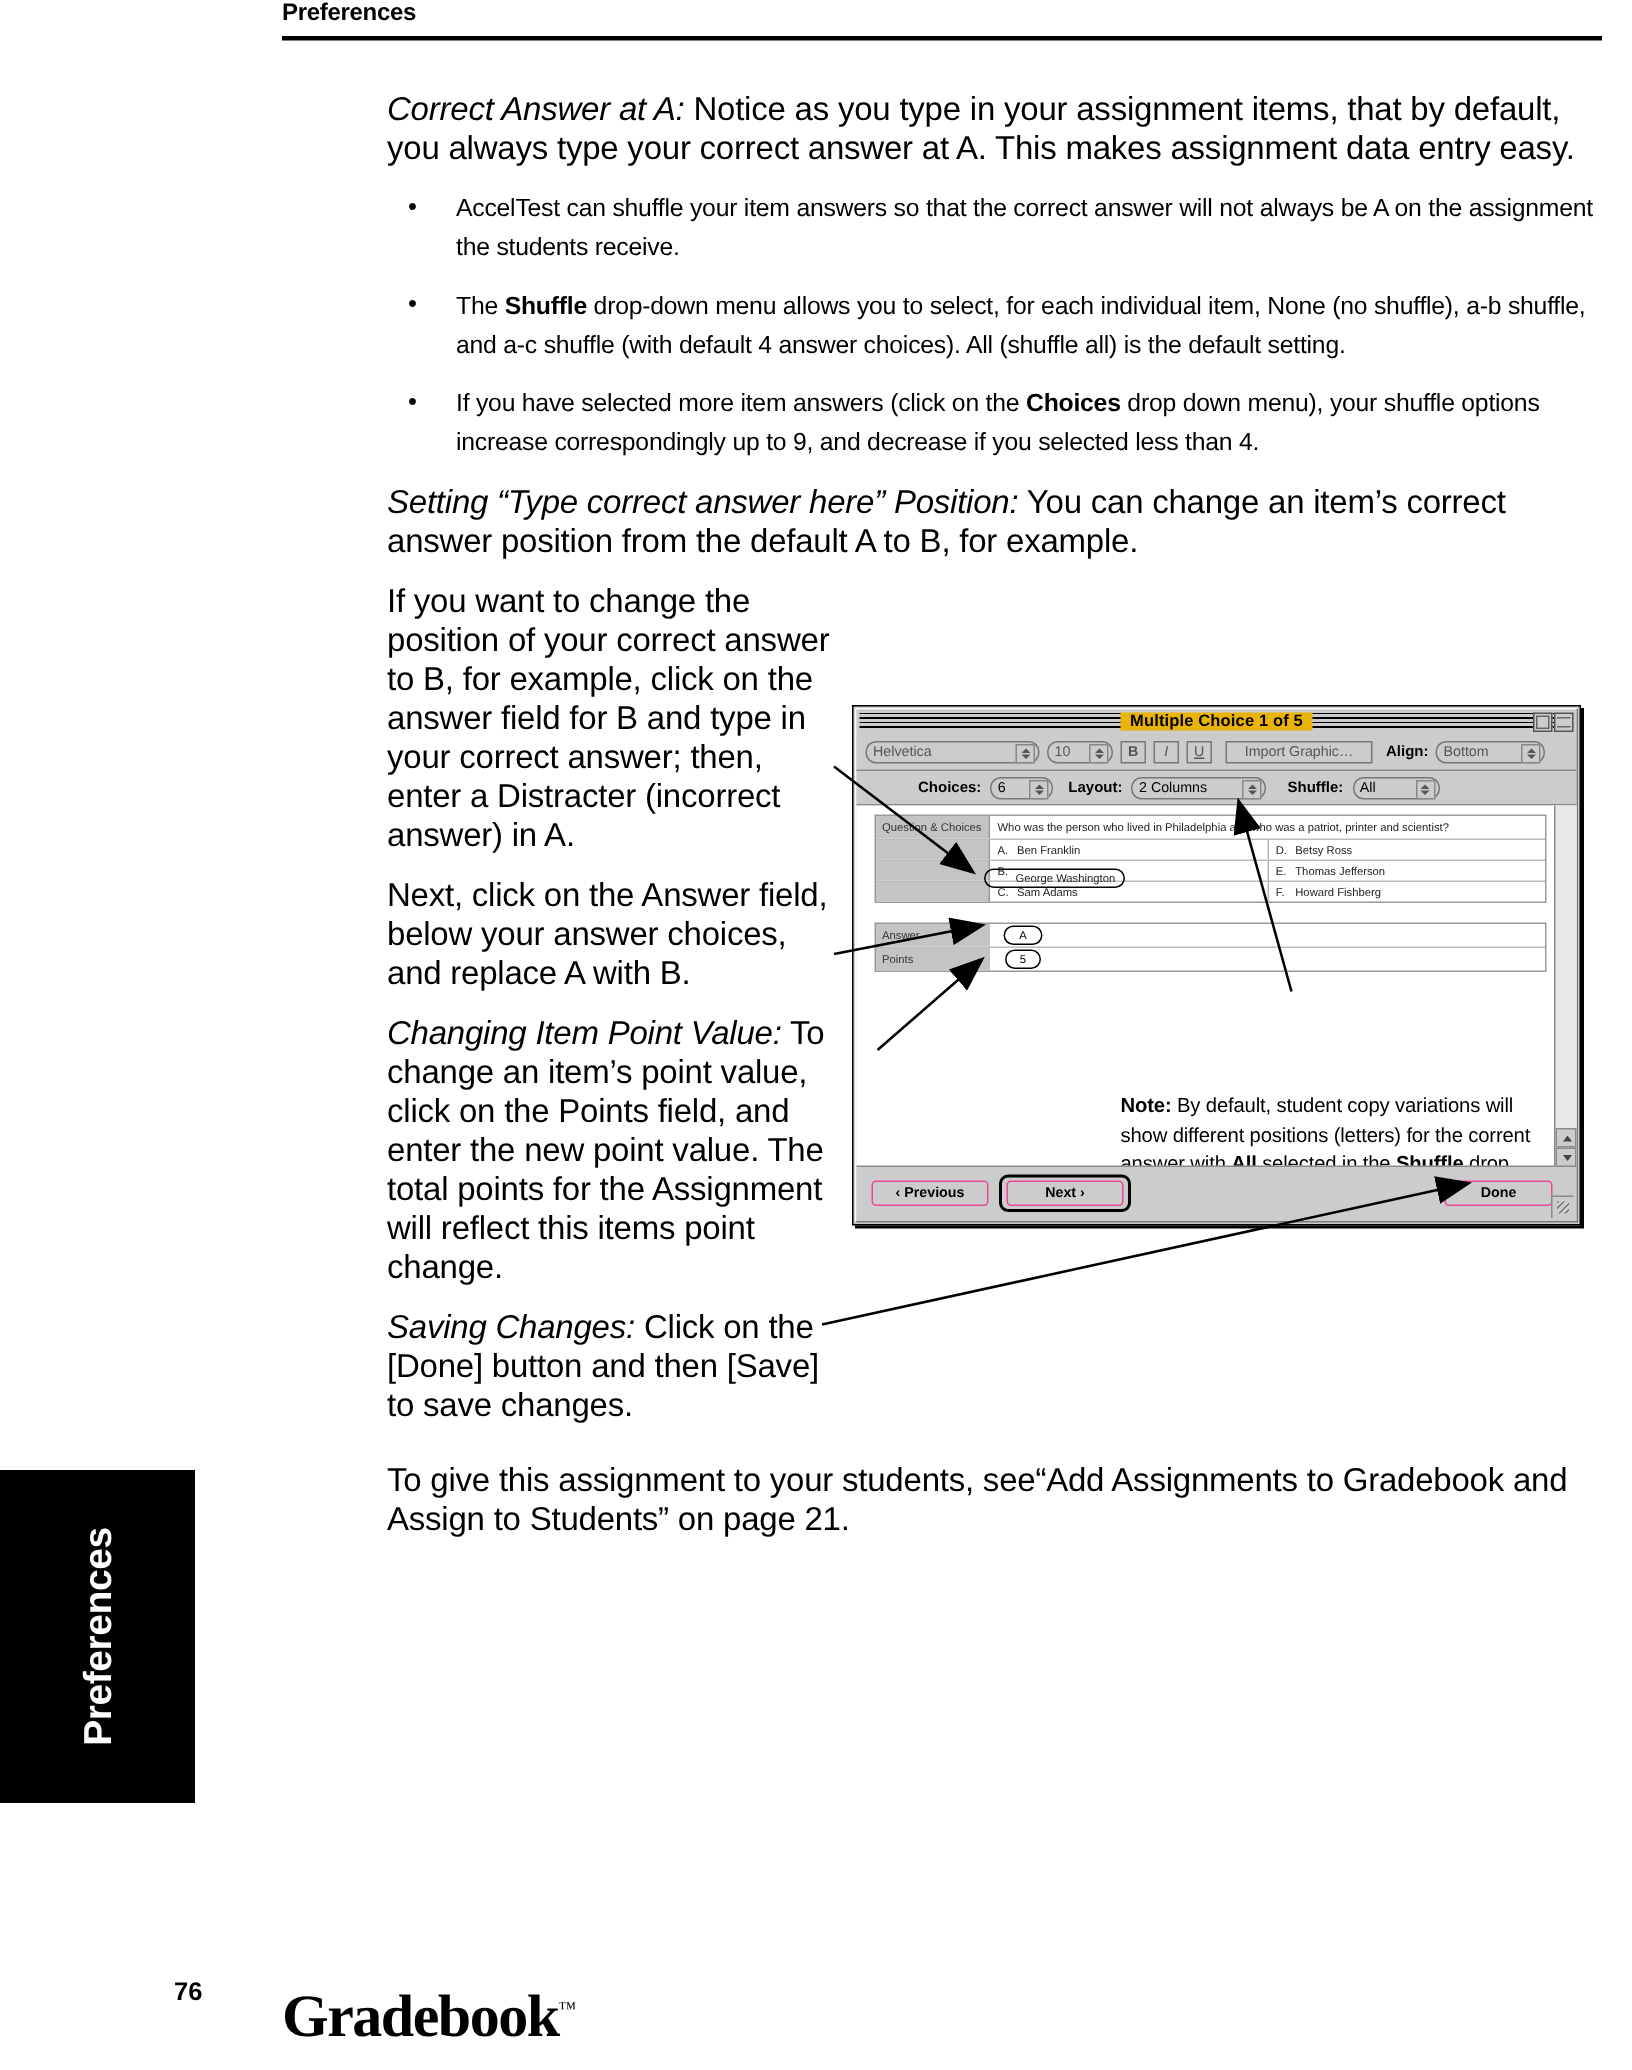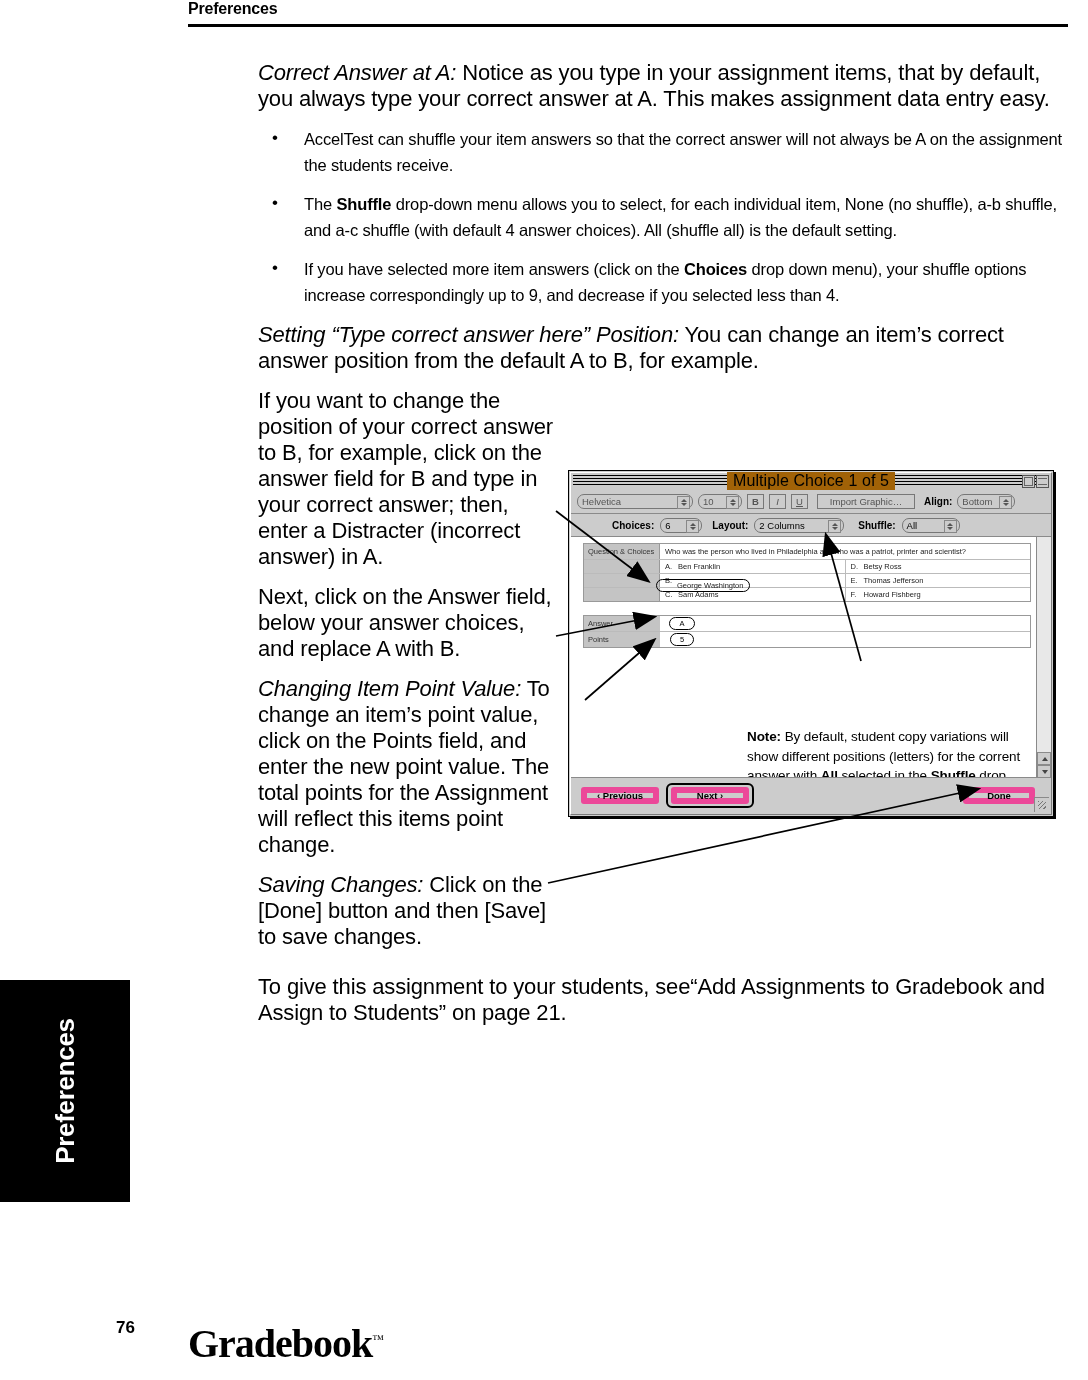--- a/index.html
+++ b/index.html
@@ -39,21 +39,21 @@
     background:#ccc;border:1px solid #000;box-shadow:2px 2px 0 #000;
   }
   .win-inner{position:absolute;inset:1px;border:1px solid #fff;border-right-color:#7a7a7a;border-bottom-color:#7a7a7a;}
   .titlebar{
     position:absolute;left:2px;top:2px;right:2px;height:15px;background:#ccc;
     display:flex;align-items:center;justify-content:center;
   }
   .titlebar .stripes{position:absolute;left:2px;right:2px;top:2px;height:11px;
     background:repeating-linear-gradient(to bottom,#000 0px,#000 1px,#ccc 1px,#ccc 3px);}
   .titlebar .tlabel{
-    position:relative;background:#a16207;padding:0 6px;font-size:16px;font-weight:normal;
+    position:relative;background:#eab308;padding:0 6px;font-size:11px;font-weight:bold;
     letter-spacing:0.1px;z-index:2;white-space:nowrap;
   }
   .tbbox{
     position:absolute;top:2px;width:11px;height:11px;background:#ccc;
     border:1px solid #555;z-index:3;
   }
   .tbbox:before{content:"";position:absolute;left:1px;top:1px;right:1px;bottom:1px;border:1px solid #666;}
   .tbbox.zoom{right:16px;}
   .tbbox.collapse{right:2px;}
   .tbbox.collapse:before{border:none;border-top:1px solid #666;border-bottom:1px solid #666;top:2px;bottom:2px;}
@@ -124,21 +124,21 @@
   .apval span{border:1.2px solid #000;border-radius:9px;font-size:7.5px;padding:0px 9px;line-height:11px;}
 
   .noteblk{
     position:absolute;left:176px;top:190px;width:280px;font-size:13.5px;line-height:19.5px;
     color:#000;letter-spacing:-0.1px;
   }
   .noteblk b{font-weight:bold;}
 
   .btnbar{position:absolute;left:2px;right:2px;bottom:2px;height:36px;background:#ccc;}
   .btn{
-    position:absolute;top:9px;height:17px;background:#ccc;border:6px solid #ec4899;
+    position:absolute;top:9px;height:17px;background:#ccc;border:1px solid #ec4899;
     border-radius:3px;display:flex;align-items:center;justify-content:center;
     font-size:9.5px;font-weight:bold;box-sizing:border-box;
   }
   .btn.prev{left:10px;width:78px;}
   .btn.next{left:100px;width:78px;}
   .btn.next-ring{left:95px;top:5px;width:88px;height:25px;border:2px solid #000;border-radius:6px;background:transparent;}
   .btn.done{right:16px;width:72px;}
   .grip{position:absolute;right:2px;bottom:2px;width:14px;height:14px;background:#ccc;
     border-left:1px solid #8a8a8a;border-top:1px solid #8a8a8a;}
   .grip:before{content:"";position:absolute;left:3px;top:3px;width:8px;height:8px;
@@ -215,21 +215,21 @@
       </div>
       <div class="fld pop" style="width:44px;">
         <span>10</span>
         <span class="arrows"></span>
       </div>
       <div class="sqbtn" style="width:17px;font-weight:bold;">B</div>
       <div class="sqbtn" style="width:17px;font-style:italic;">I</div>
       <div class="sqbtn" style="width:17px;text-decoration:underline;">U</div>
       <div class="sqbtn" style="width:98px;margin-left:4px;">Import Graphic…</div>
       <div class="lbl" style="margin-left:4px;">Align:</div>
-      <div class="fld pop" style="width:58px;">
+      <div class="fld pop" style="width:73px;">
         <span>Bottom</span>
         <span class="arrows"></span>
       </div>
     </div>
 
     <div class="toolbar2">
       <div class="lbl">Choices:</div>
       <div class="fld pop dark" style="width:42px;">
         <span>6</span>
         <span class="arrows"></span>

